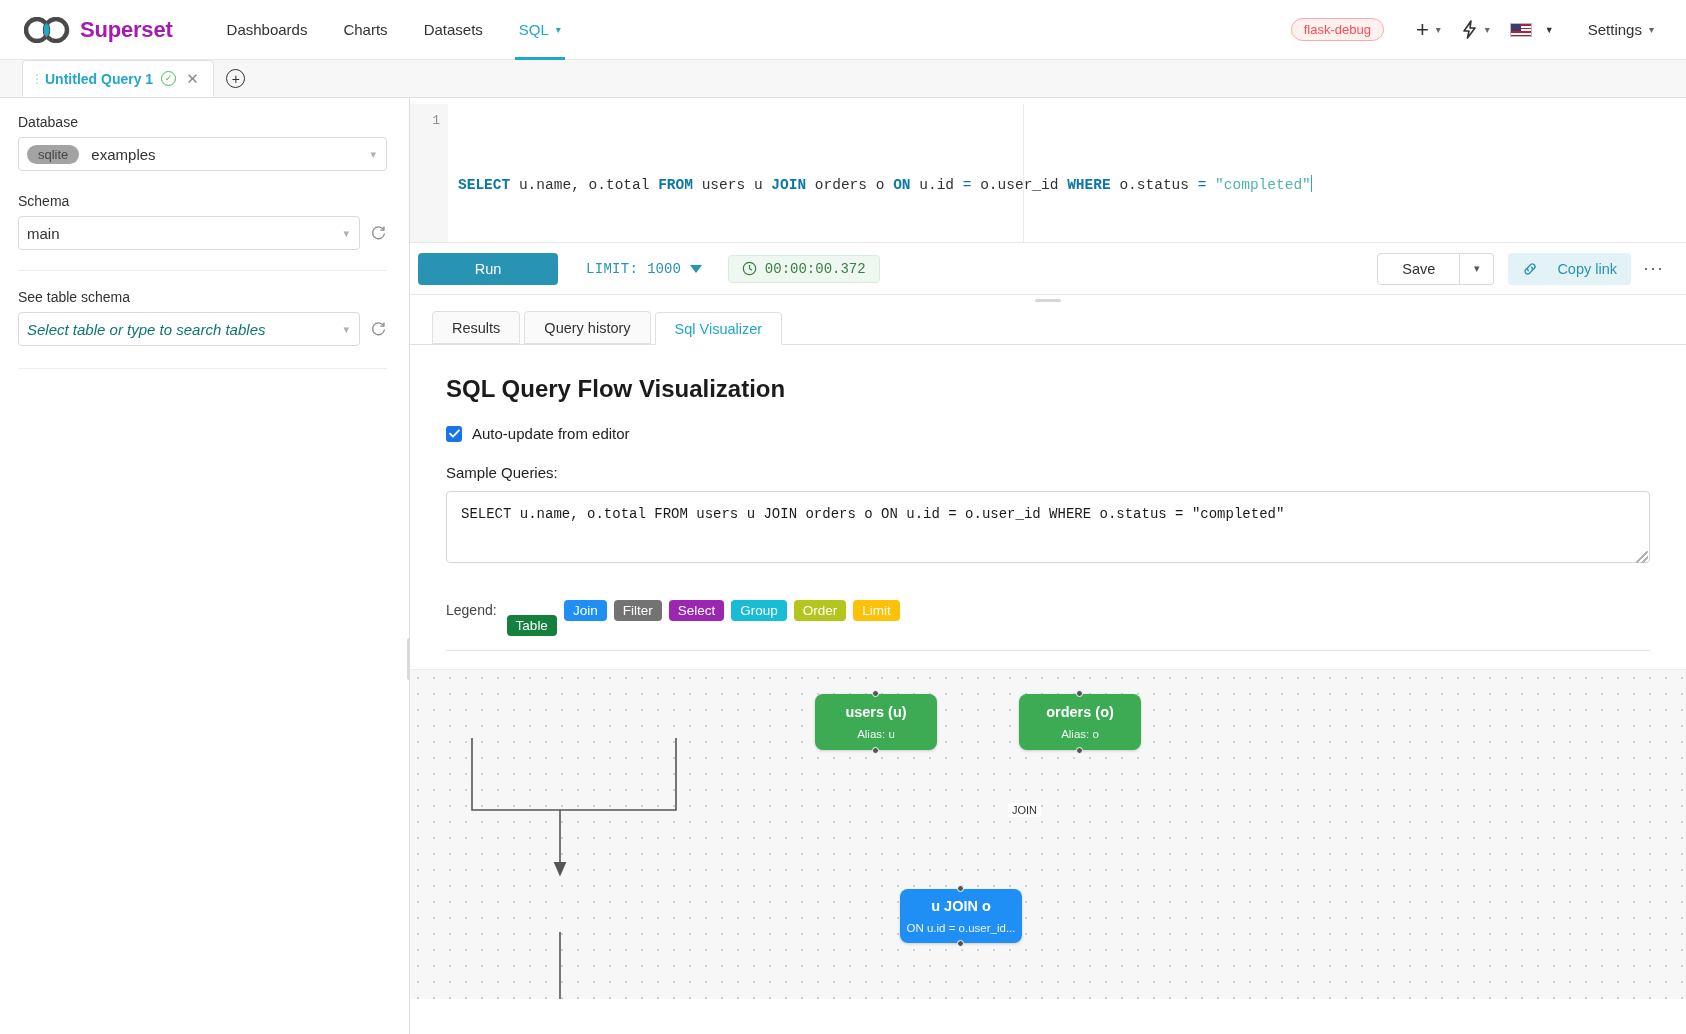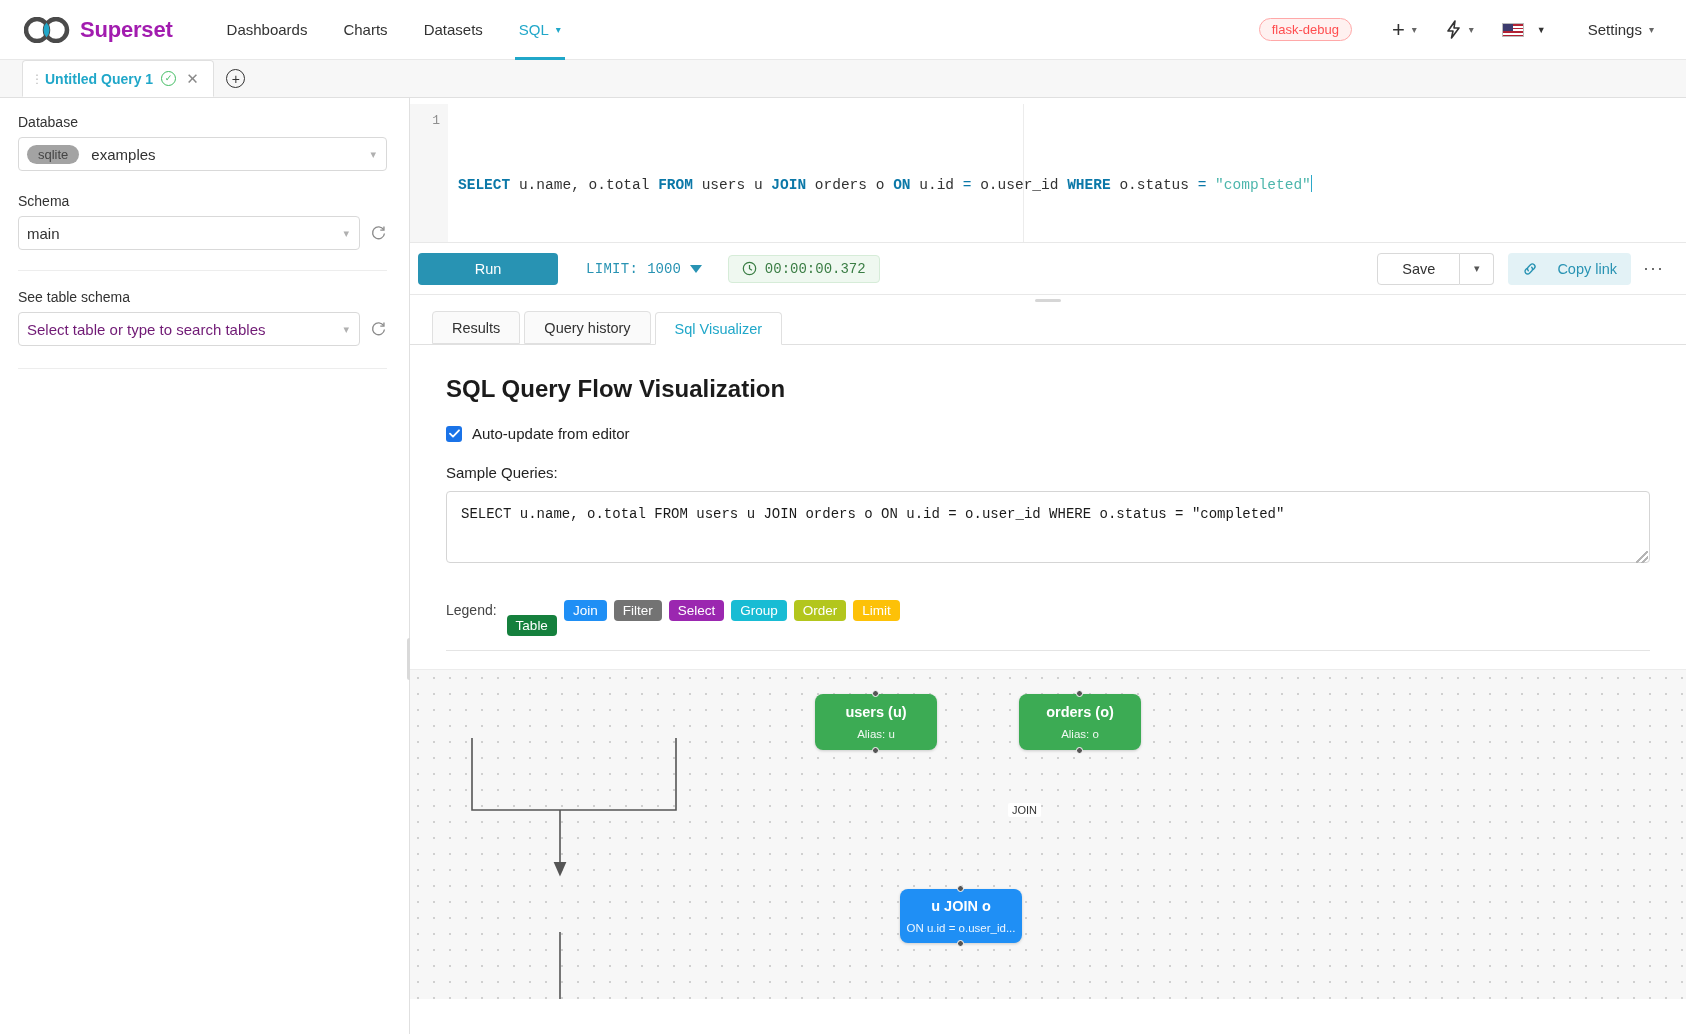--- a/index.html
+++ b/index.html
@@ -30,21 +30,21 @@
   .nav-link {
     font-size: 15px; color: #323232; padding: 0 18px; height: 60px;
     display: flex; align-items: center; cursor: pointer; position: relative;
   }
   .nav-link.active { color: #20a7c9; }
   .nav-link.active::after {
     content: ""; position: absolute; left: 14px; right: 14px; bottom: 0;
     height: 3px; background: #20a7c9;
   }
   .nav-caret { font-size: 10px; margin-left: 7px; color: #20a7c9; }
-  .nav-right { margin-left: auto; display: flex; align-items: center; gap: 8px; }
+  .nav-right { margin-left: auto; display: flex; align-items: center; gap: 0; }
   .debug-badge {
     border: 1px solid #ffa8a8; background: #fff1f0; color: #ff4d4f;
     border-radius: 12px; font-size: 13px; padding: 3px 12px; margin-right: 22px;
   }
   .icon-btn {
     display: flex; align-items: center; gap: 7px; padding: 0 10px;
     cursor: pointer; color: #323232; height: 40px;
   }
   .plus-glyph { font-size: 22px; line-height: 1; font-weight: 300; }
   .caret-sm { font-size: 10px; color: #666; }
@@ -107,21 +107,21 @@
     padding: 2px 11px; margin-right: 12px;
   }
   .sel-caret { margin-left: auto; color: #b0b0b0; font-size: 11px; }
   .field-row { display: flex; align-items: center; gap: 10px; }
   .field-row .select-box { flex: 1 1 auto; }
   .refresh-icon {
     width: 17px; height: 17px; color: #8c8c8c; flex: 0 0 17px; cursor: pointer;
   }
   .sect-gap { height: 22px; }
   .hr-thin { border: none; border-top: 1px solid #ededed; margin: 20px 0 18px 0; }
-  .placeholder-text { color: #701a75; }
+  .placeholder-text { color: #0f766e; font-style: italic; }
   .left-bottom-rule { border: none; border-top: 1px solid #ededed; margin: 22px 0 0 0; }
   .split-handle {
     position: absolute; right: -3px; top: 540px; width: 5px; height: 42px;
     background: #d9d9d9; border-radius: 3px;
   }
 
   
   .right-panel { flex: 1 1 auto; min-width: 0; display: flex; flex-direction: column; background:#fff; }
 
   

